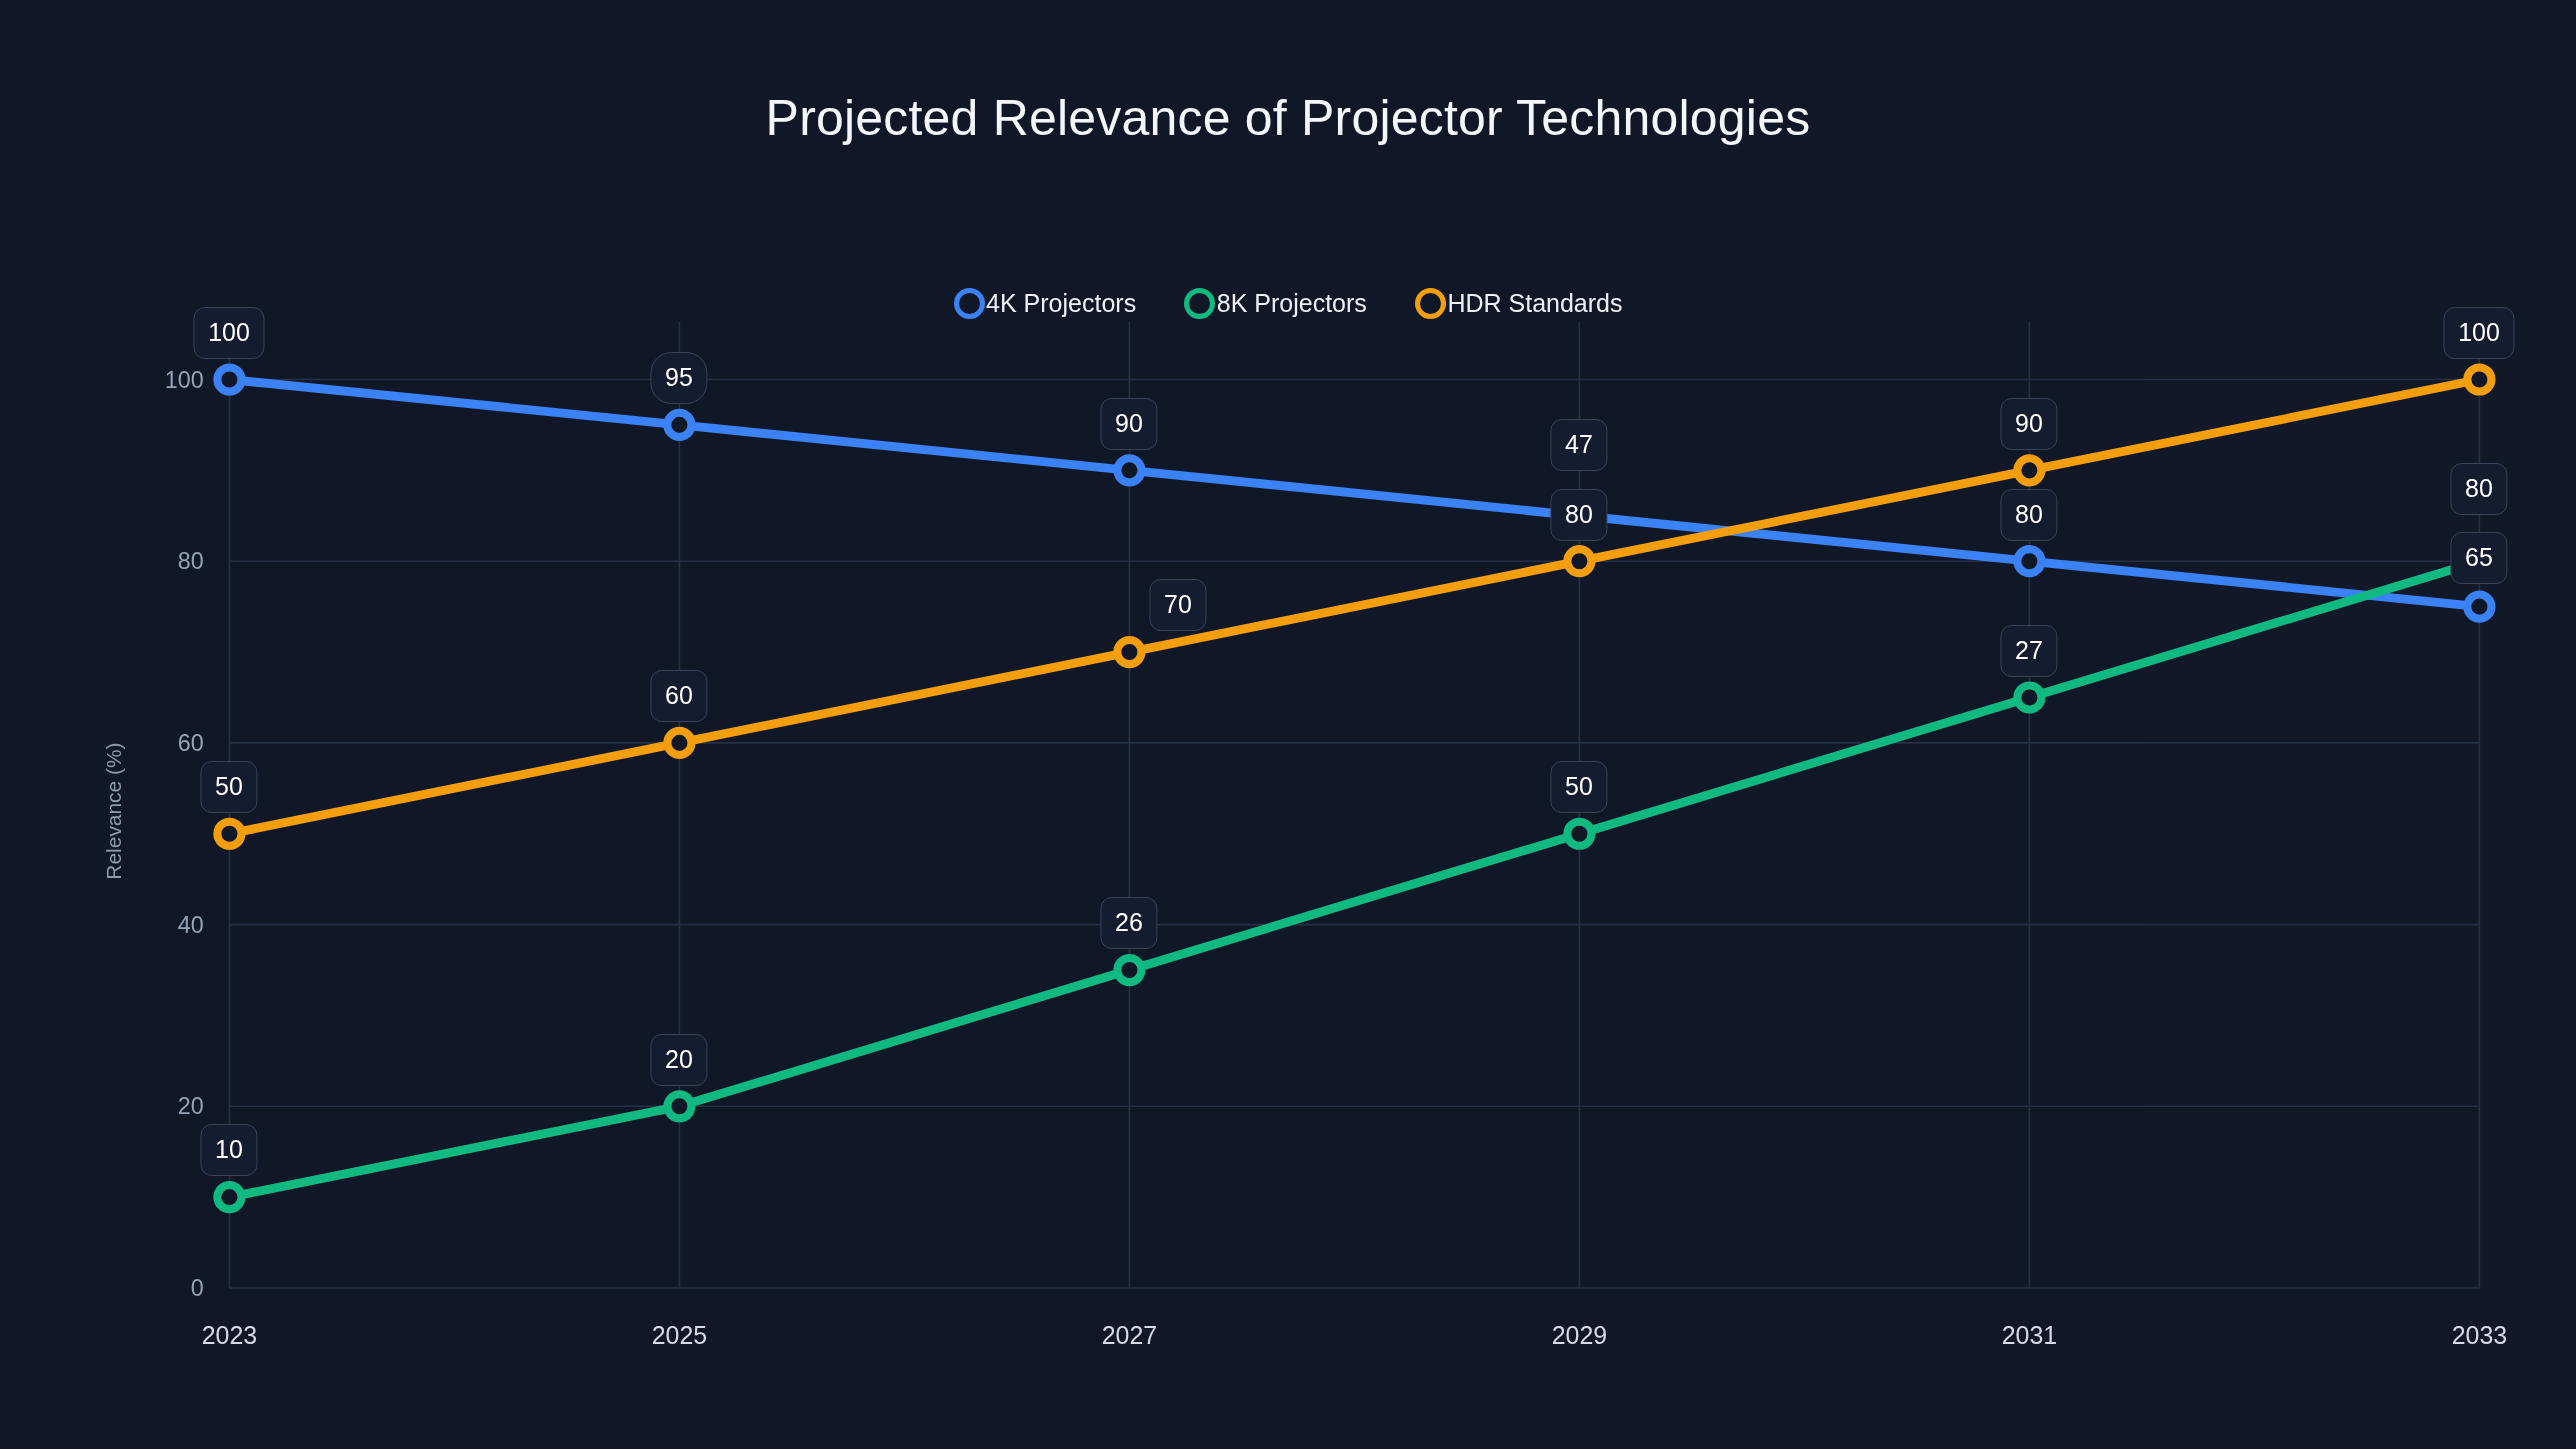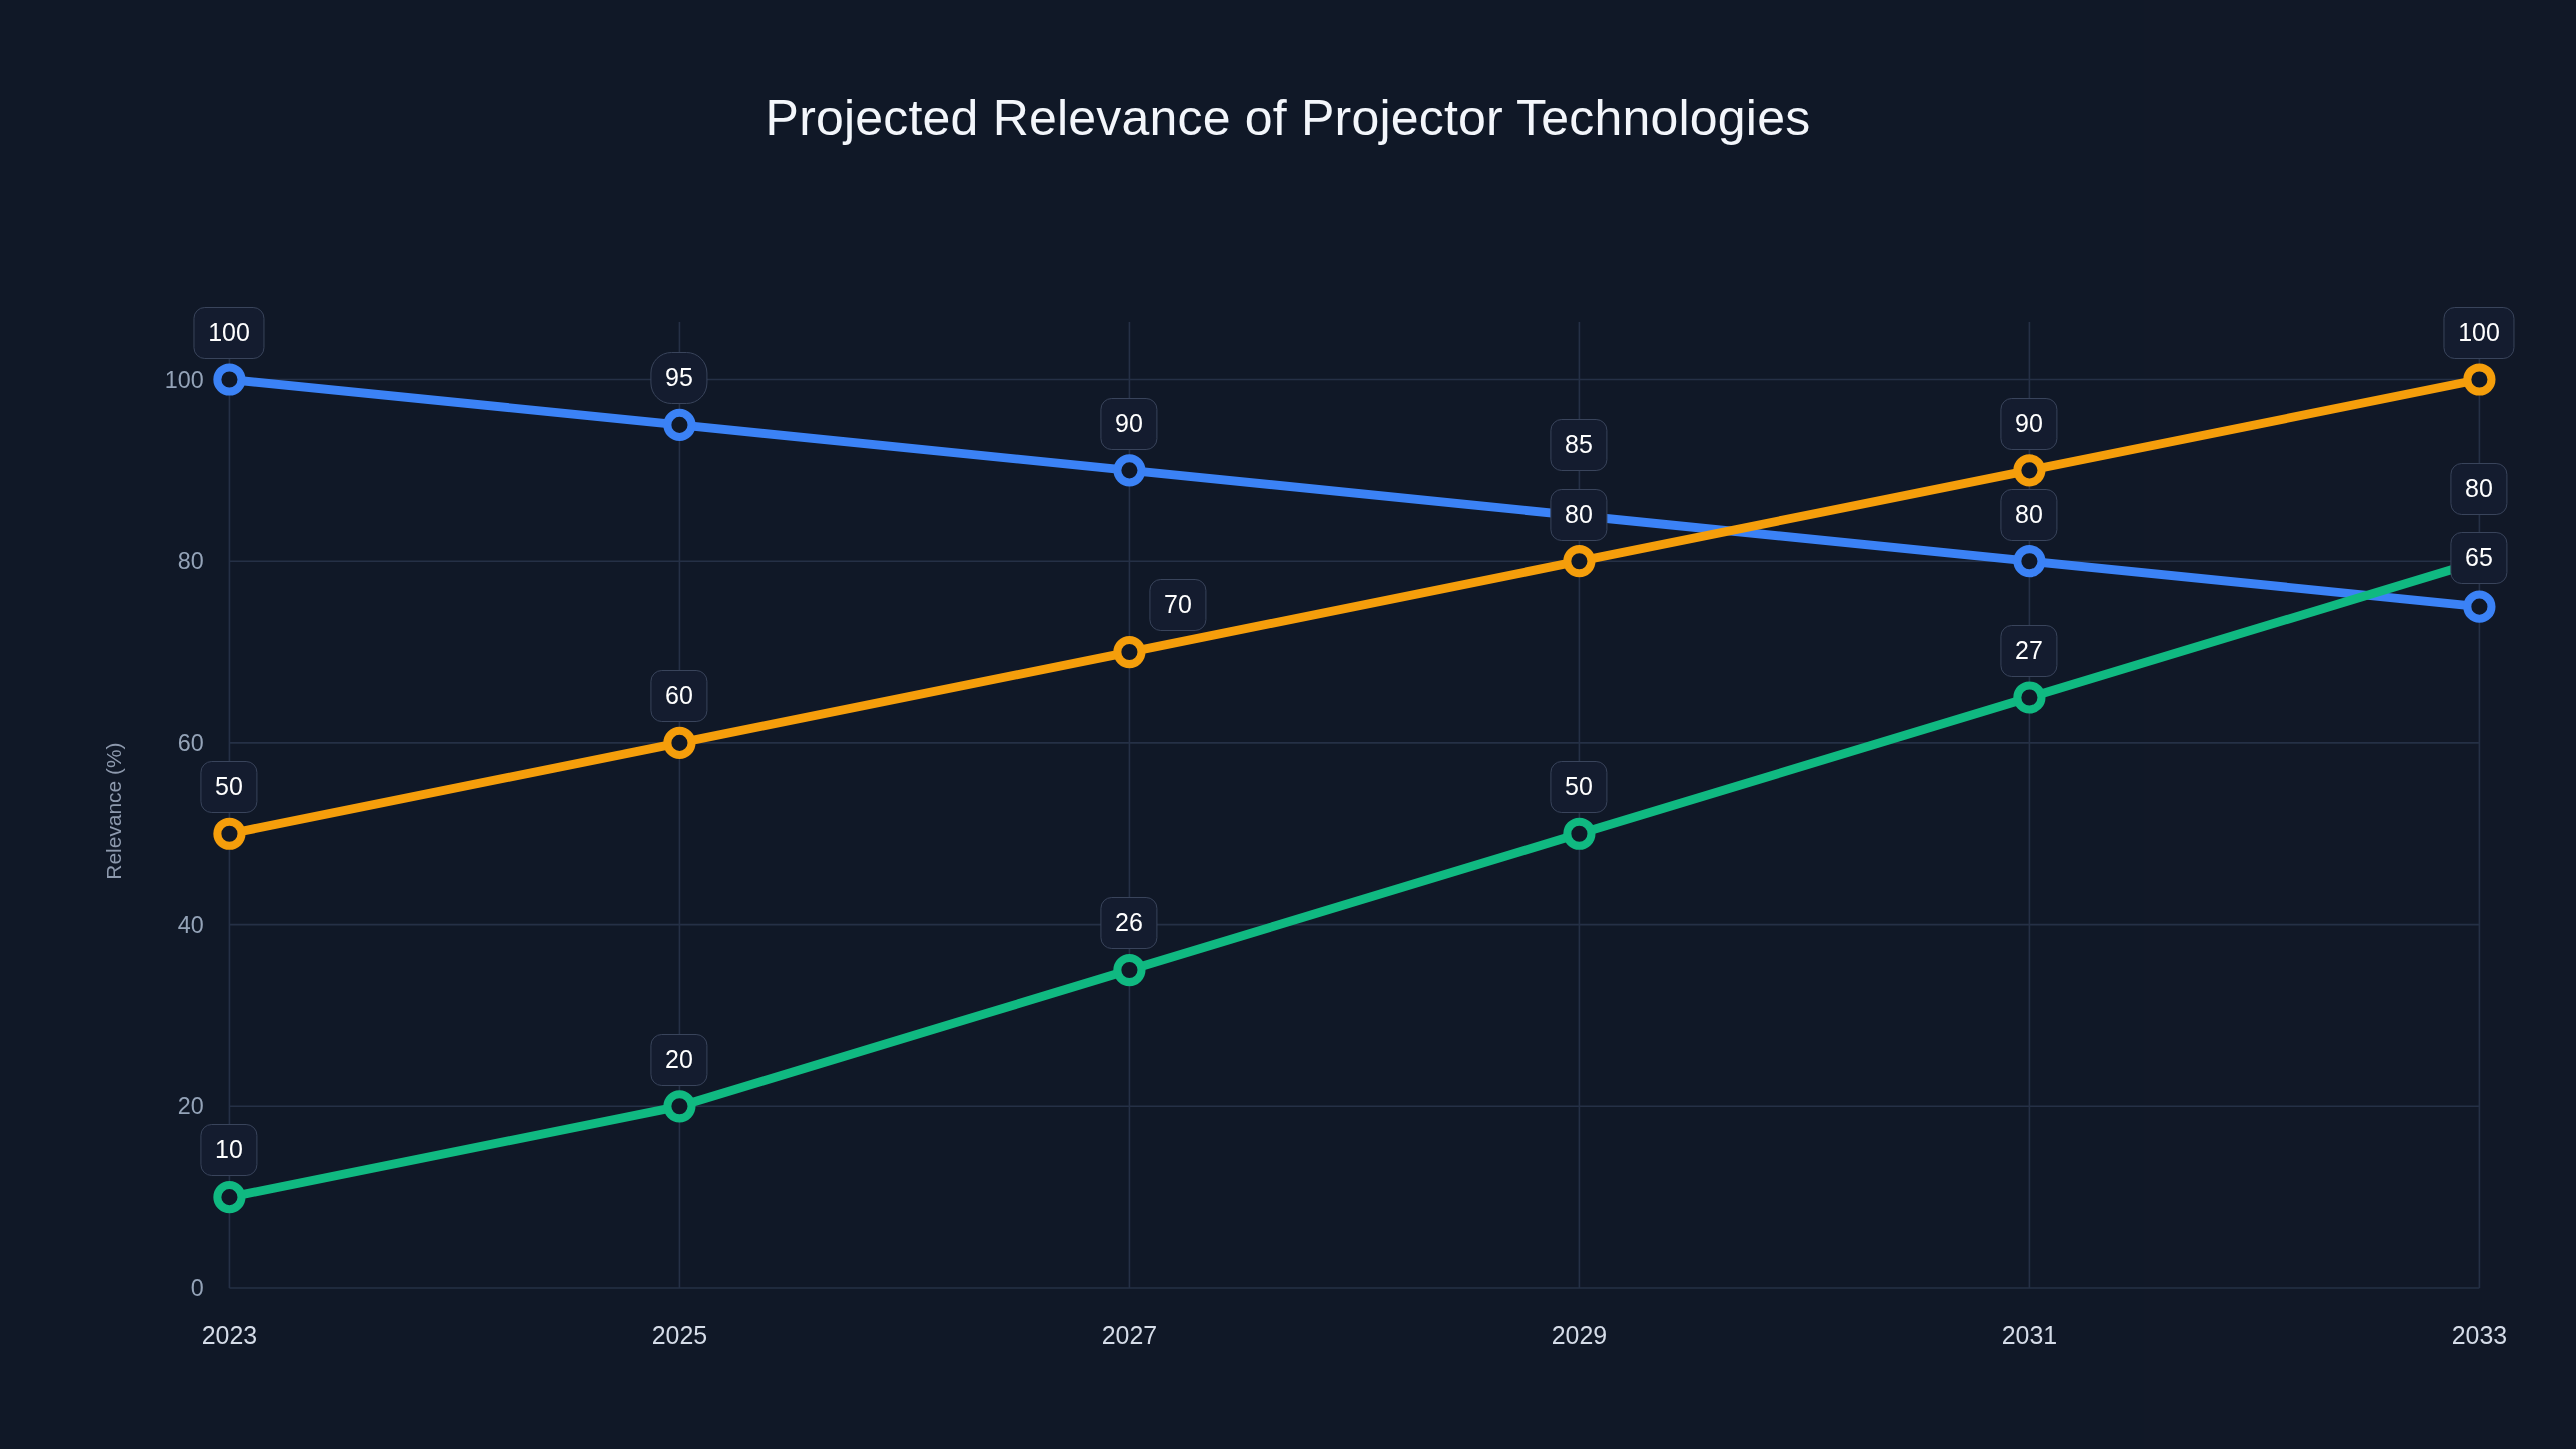--- a/index.html
+++ b/index.html
@@ -114,20 +114,34 @@
     min-width: 27px;
   }
 </style>
 </head>
 <body>
 
 <div id="root">
 
   <div id="chart-title">Projected Relevance of Projector Technologies</div>
 
+  <div id="legend">
+    <div class="legend-item">
+      <span class="legend-marker" style="border-color:#3b82f6"></span>
+      <span class="legend-label">4K Projectors</span>
+    </div>
+    <div class="legend-item">
+      <span class="legend-marker" style="border-color:#10b981"></span>
+      <span class="legend-label">8K Projectors</span>
+    </div>
+    <div class="legend-item">
+      <span class="legend-marker" style="border-color:#f59e0b"></span>
+      <span class="legend-label">HDR Standards</span>
+    </div>
+  </div>
 
   <div id="plot-wrap">
     <svg id="chart-svg" viewBox="0 0 3200 1800" preserveAspectRatio="none">
       <g id="gridlines">
           <line x1="285" x2="3080" y1="1600" y2="1600" stroke="#253046" stroke-width="2"></line>
           <line x1="285" x2="3080" y1="1374.2857142857142" y2="1374.2857142857142" stroke="#253046" stroke-width="2"></line>
           <line x1="285" x2="3080" y1="1148.5714285714287" y2="1148.5714285714287" stroke="#253046" stroke-width="2"></line>
           <line x1="285" x2="3080" y1="922.8571428571429" y2="922.8571428571429" stroke="#253046" stroke-width="2"></line>
           <line x1="285" x2="3080" y1="697.1428571428572" y2="697.1428571428572" stroke="#253046" stroke-width="2"></line>
           <line x1="285" x2="3080" y1="471.42857142857156" y2="471.42857142857156" stroke="#253046" stroke-width="2"></line>
@@ -180,21 +194,21 @@
           <text x="3080" y="1670" text-anchor="middle" class="x-tick-text">2033</text>
         </g>
       <g id="y-axis-title-g">
           <text x="150" y="1007.5" text-anchor="middle" transform="rotate(-90 150 1007.5)" class="y-axis-title">Relevance (%)</text>
         </g>
     </svg>
     <div id="data-labels">
         <div class="data-label" style="left: 229px; top: 333px;">100</div>
         <div class="data-label" style="left: 679px; top: 378px; border-radius: 21px;">95</div>
         <div class="data-label" style="left: 1129px; top: 424px;">90</div>
-        <div class="data-label" style="left: 1579px; top: 445px;">85</div>
+        <div class="data-label" style="left: 1579px; top: 445px;">47</div>
         <div class="data-label" style="left: 2029px; top: 515px;">80</div>
         <div class="data-label" style="left: 2479px; top: 558px;">65</div>
         <div class="data-label" style="left: 229px; top: 1150px;">10</div>
         <div class="data-label" style="left: 679px; top: 1060px;">20</div>
         <div class="data-label" style="left: 1129px; top: 923px;">26</div>
         <div class="data-label" style="left: 1579px; top: 787px;">50</div>
         <div class="data-label" style="left: 2029px; top: 651px;">27</div>
         <div class="data-label" style="left: 2479px; top: 489px;">80</div>
         <div class="data-label" style="left: 229px; top: 787px;">50</div>
         <div class="data-label" style="left: 679px; top: 696px;">60</div>

